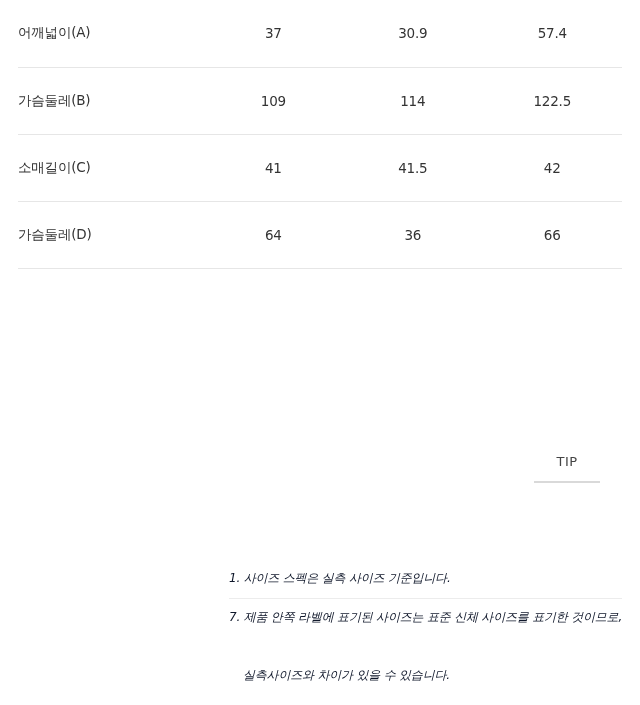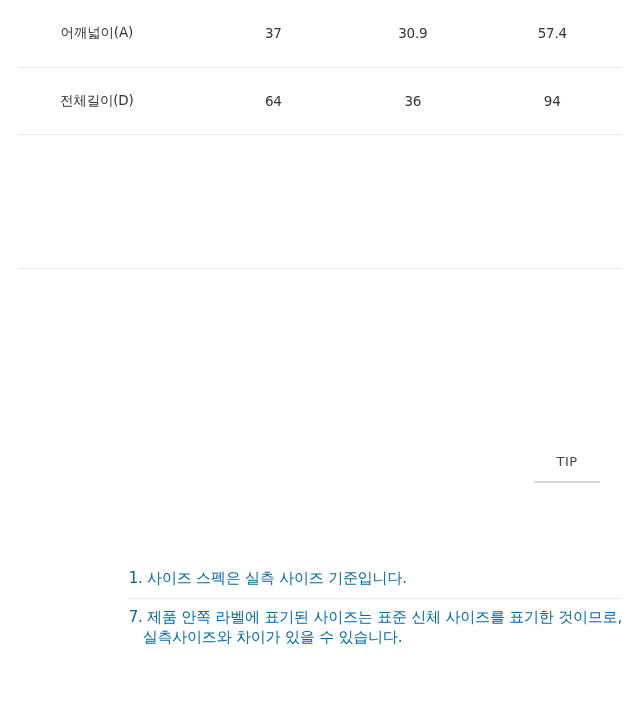--- a/index.html
+++ b/index.html
@@ -37,21 +37,21 @@
     border-bottom: 1px solid #e6e6e6;
     font-size: 13.5px;
     color: #333333;
     padding: 0;
     vertical-align: middle;
     text-align: center;
     letter-spacing: -0.2px;
   }
   .spec-table td.label {
     width: 185px;
-    text-align: center;
+    text-align: left;
     padding-right: 28px;
     box-sizing: border-box;
   }
   .spec-table td.val {
     width: 139px;
     margin-top: 15px;
   }
   .spec-table tr:first-child td {
     border-top: none;
   }
@@ -94,53 +94,67 @@
     margin: 12px auto 0 auto;
     width: 66px;
     height: 2px;
     background: #d9d9d9;
   }
   .tip-list {
     flex: 1 1 auto;
     margin-left: 10px;
   }
   .tip-item {
-    font-size: 15px;
+    font-size: 12px;
     line-height: 20px;
-    color: #0369a1;
+    color: #0f172a;
     padding: 8px 0 10px 0;
     border-bottom: 1px solid #ececec;
     letter-spacing: -0.2px;
+    font-style: italic;
   }
   .tip-item:last-child {
     border-bottom: none;
   }
   .tip-item .line2 {
     display: block;
     padding-left: 14px;
+    margin-top: 38px;
   }
 </style>
 </head>
 <body>
 
 <div class="page">
 
   <table class="spec-table">
     <tbody>
       <tr>
         <td class="label">어깨넓이(A)</td>
         <td class="val">37</td>
         <td class="val">30.9</td>
         <td class="val">57.4</td>
       </tr>
       <tr>
-        <td class="label">전체길이(D)</td>
+        <td class="label">가슴둘레(B)</td>
+        <td class="val">109</td>
+        <td class="val">114</td>
+        <td class="val">122.5</td>
+      </tr>
+      <tr>
+        <td class="label">소매길이(C)</td>
+        <td class="val">41</td>
+        <td class="val">41.5</td>
+        <td class="val">42</td>
+      </tr>
+      <tr>
+        <td class="label">가슴둘레(D)</td>
         <td class="val">64</td>
         <td class="val">36</td>
-        <td class="val">94</td>
+        <td class="val">66</td>
       </tr>
     </tbody>
   </table>
 
   <div class="table-tail"></div>
 
   <div class="tip-block">
     <div class="tip-row">
       <div class="tip-head">
         <div class="tip-title">TIP</div>

